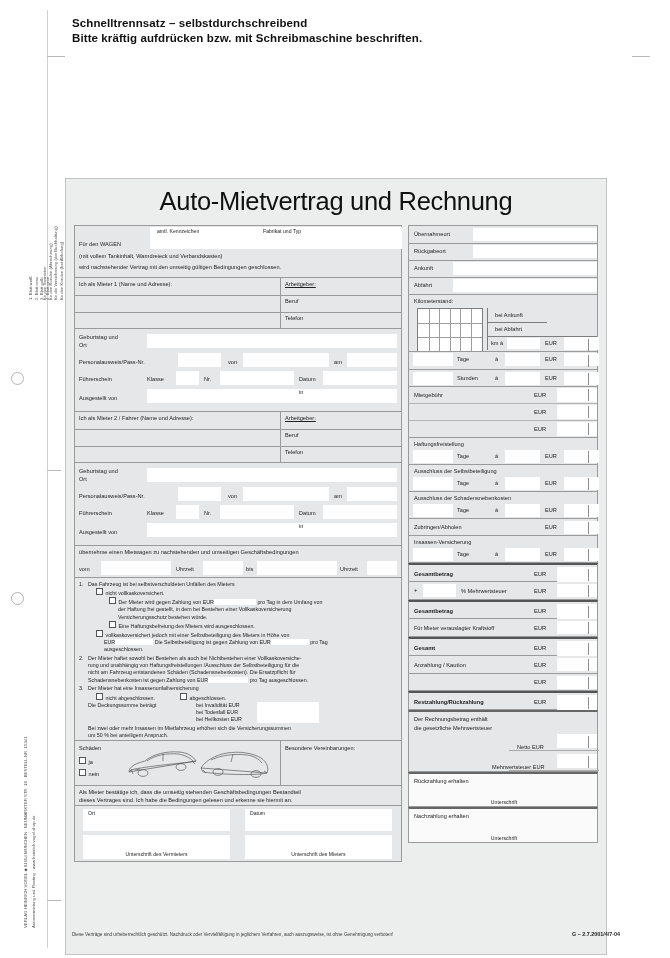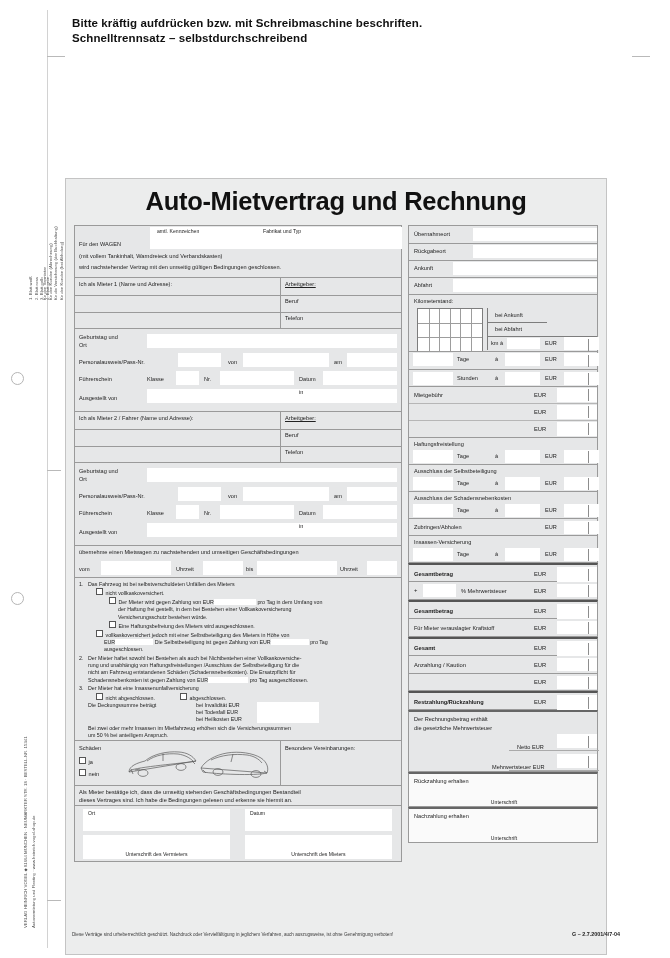--- a/index.html
+++ b/index.html
@@ -28,21 +28,21 @@
   .punch{position:absolute;width:11px;height:11px;border:1px solid #b5b5b5;border-radius:50%;background:#fff;}
 
   
   .sheet{
     position:absolute;left:65px;top:178px;width:540px;height:775px;
     background:#eceded;
     border:1px solid #c4c4c4;
   }
   .title{
     position:absolute;left:0;top:8px;width:540px;text-align:center;
-    font-size:25.5px;font-weight:bold;letter-spacing:-.3px;color:#111;
+    font-size:25.5px;font-weight:normal;letter-spacing:-.3px;color:#111;
   }
 
   .cols{position:absolute;left:8px;top:46px;width:524px;}
   .colL{position:absolute;left:0;top:0;width:328px;}
   .colR{position:absolute;left:334px;top:0;width:190px;}
 
   .box{border:1px solid #9a9a9a;background:#e6e7e8;box-sizing:border-box;position:relative;}
   .lbl{font-size:5.6px;color:#222;letter-spacing:.02px;line-height:7px;}
   .lbl.u{text-decoration:underline;}
   .lbl.sm{font-size:5.1px;}
@@ -85,22 +85,22 @@
 
 <div class="page">
 
   <div class="edge-left"></div>
   <div class="tick" style="left:47px;top:56px;width:18px;height:1px;"></div>
   <div class="tick" style="left:47px;top:470px;width:14px;height:1px;"></div>
   <div class="tick" style="left:47px;top:900px;width:14px;height:1px;"></div>
   <div class="tick" style="left:632px;top:56px;width:18px;height:1px;"></div>
 
   <div class="header">
+    <div>Schnelltrennsatz – selbstdurchschreibend</div>
     <div>Bitte kräftig aufdrücken bzw. mit Schreibmaschine beschriften.</div>
-    <div>Schnelltrennsatz – selbstdurchschreibend</div>
   </div>
 
   <div class="vside">
     <div class="vblock" style="left:42px;top:300px;">
       <div class="vrow">für den Vermieter</div>
       <div class="vrow">für den Kunden (Abrechnung)</div>
       <div class="vrow">für die Versicherung (der Buchhaltung)</div>
       <div class="vrow">für den Kunden (bei Abholung)</div>
     </div>
     <div class="vblock" style="left:28px;top:300px;">

